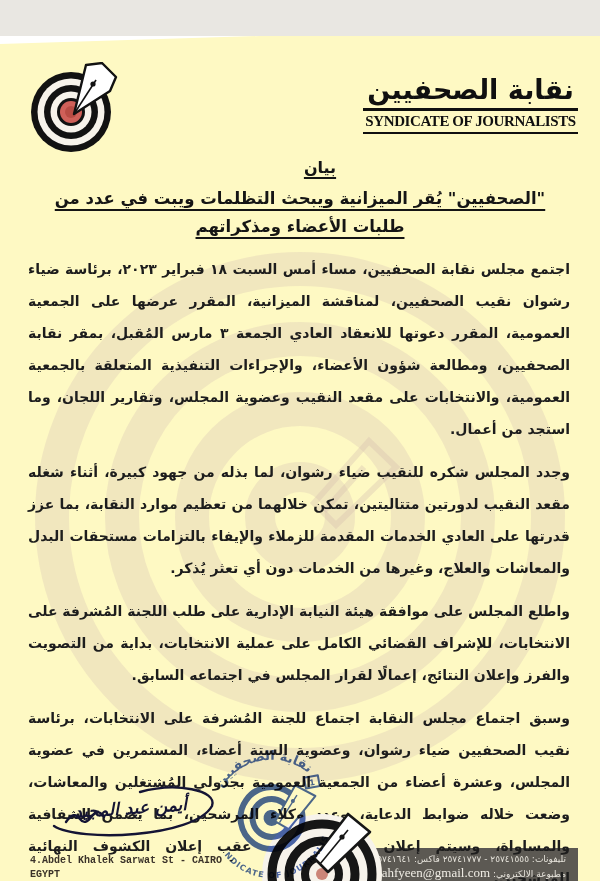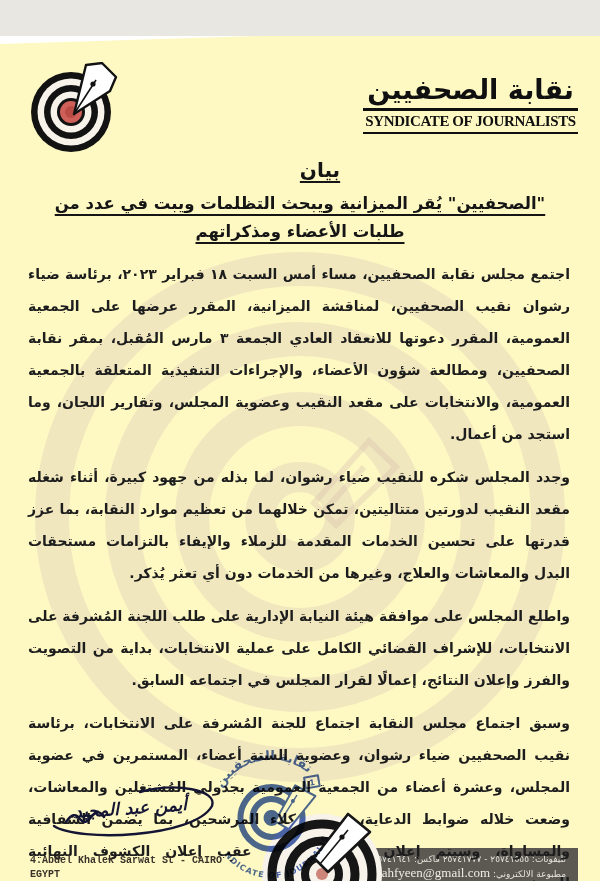--- a/index.html
+++ b/index.html
@@ -11,21 +11,21 @@
   .watermark{position:absolute;left:24px;top:205px;z-index:0;pointer-events:none;}
   
   .header{position:relative;display:flex;justify-content:space-between;align-items:flex-start;
     padding:26px 22px 0 30px;z-index:2;}
   .org{margin-top:12px;text-align:center;}
   .org-ar{font-size:27px;font-weight:900;color:#101010;line-height:1.15;
     border-bottom:3px solid #101010;padding:0 4px 3px;}
   .org-en{font-family:"Liberation Serif",serif;font-weight:bold;font-size:15px;letter-spacing:-0.4px;
     color:#101010;border-bottom:2px solid #101010;padding:2px 1px 2px;white-space:nowrap;}
   
-  .title{position:relative;z-index:2;text-align:center;margin-top:4px;font-size:20px;font-weight:800;
+  .title{position:relative;z-index:2;text-align:center;margin-top:4px;font-size:16px;font-weight:800;
     color:#151515;text-decoration:underline;text-decoration-thickness:2px;text-underline-offset:4px;padding-left:40px;}
   .headline{position:relative;z-index:2;text-align:center;margin:8px 38px 0;font-size:16.5px;font-weight:800;
     line-height:28px;color:#151515;text-decoration:underline;text-decoration-thickness:2px;text-underline-offset:5px;}
   
   .paras{position:relative;z-index:2;margin:12px 30px 0 28px;}
   .paras p{margin:0 0 11px;font-size:14px;font-weight:700;line-height:32px;color:#1d1d1d;
     text-align:justify;text-align-last:right;}
   
   .signature{position:absolute;left:44px;top:736px;width:180px;height:80px;z-index:3;}
   .signature .sig-name{position:absolute;left:30px;top:26px;font-size:17px;font-weight:800;font-style:italic;
@@ -87,21 +87,21 @@
       <div class="org-ar" dir="rtl" lang="ar">نقابة الصحفيين</div>
       <div class="org-en">SYNDICATE OF JOURNALISTS</div>
     </div>
   </div>
 
   <div class="title" dir="rtl" lang="ar">بيان</div>
   <div class="headline" dir="rtl" lang="ar">"الصحفيين" يُقر الميزانية ويبحث التظلمات ويبت في عدد من طلبات الأعضاء ومذكراتهم</div>
 
   <div class="paras">
     <p dir="rtl" lang="ar">اجتمع مجلس نقابة الصحفيين، مساء أمس السبت ١٨ فبراير ٢٠٢٣، برئاسة ضياء رشوان نقيب الصحفيين، لمناقشة الميزانية، المقرر عرضها على الجمعية العمومية، المقرر دعوتها للانعقاد العادي الجمعة ٣ مارس المُقبل، بمقر نقابة الصحفيين، ومطالعة شؤون الأعضاء، والإجراءات التنفيذية المتعلقة بالجمعية العمومية، والانتخابات على مقعد النقيب وعضوية المجلس، وتقارير اللجان، وما استجد من أعمال.</p>
-    <p dir="rtl" lang="ar">وجدد المجلس شكره للنقيب ضياء رشوان، لما بذله من جهود كبيرة، أثناء شغله مقعد النقيب لدورتين متتاليتين، تمكن خلالهما من تعظيم موارد النقابة، بما عزز قدرتها على تحسين الخدمات المقدمة للزملاء والإيفاء بالتزامات مستحقات البدل والمعاشات والعلاج، وغيرها من الخدمات دون أي تعثر يُذكر.</p>
+    <p dir="rtl" lang="ar">وجدد المجلس شكره للنقيب ضياء رشوان، لما بذله من جهود كبيرة، أثناء شغله مقعد النقيب لدورتين متتاليتين، تمكن خلالهما من تعظيم موارد النقابة، بما عزز قدرتها على العادي الخدمات المقدمة للزملاء والإيفاء بالتزامات مستحقات البدل والمعاشات والعلاج، وغيرها من الخدمات دون أي تعثر يُذكر.</p>
     <p dir="rtl" lang="ar">واطلع المجلس على موافقة هيئة النيابة الإدارية على طلب اللجنة المُشرفة على الانتخابات، للإشراف القضائي الكامل على عملية الانتخابات، بداية من التصويت والفرز وإعلان النتائج، إعمالًا لقرار المجلس في اجتماعه السابق.</p>
     <p dir="rtl" lang="ar">وسبق اجتماع مجلس النقابة اجتماع للجنة المُشرفة على الانتخابات، برئاسة نقيب الصحفيين ضياء رشوان، وعضوية الستة أعضاء، المستمرين في عضوية المجلس، وعشرة أعضاء من الجمعية العمومية بجدولي المُشتغلين والمعاشات، وضعت خلاله ضوابط الدعاية، وعدد وكلاء المرشحين، بما يضمن الشفافية والمساواة، وسيتم إعلان تلك الضوابط، عقب إعلان الكشوف النهائية للمرشحين.</p>
   </div>
 
   <div class="signature">
     <svg width="180" height="80" viewBox="0 0 180 80">
       <g fill="none" stroke="#141434" stroke-width="2.4" stroke-linecap="round">
         <path d="M10 54 C 34 70, 150 66, 168 34 C 174 18, 132 10, 96 20"></path>
         <path d="M22 50 q 8 -12 14 -3 q 5 7 12 -3 q 6 -8 12 1"></path>
       </g>

